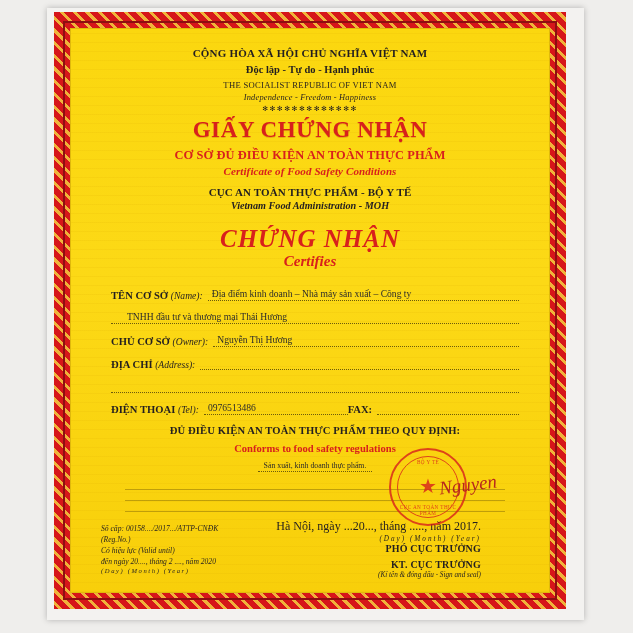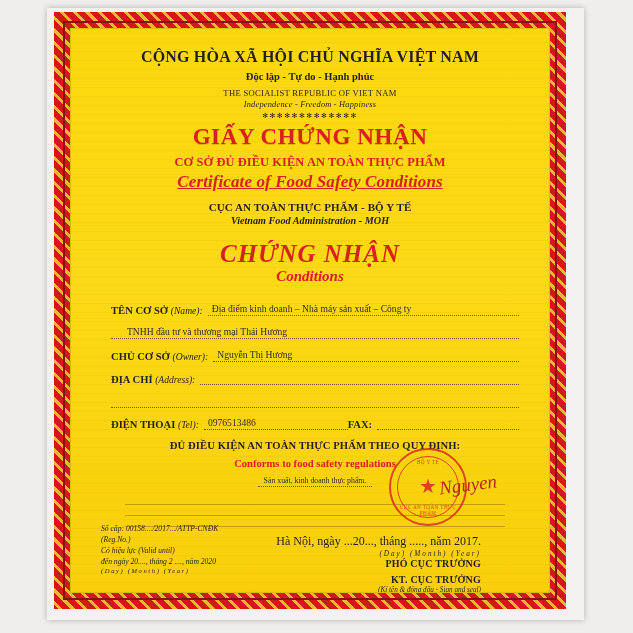--- a/index.html
+++ b/index.html
@@ -81,21 +81,21 @@
   .content {
     position: relative;
     z-index: 2;
     padding: 16px 26px 0 26px;
     text-align: center;
   }
 
   .l-b { 
     color: #231f20;
     font-weight: bold;
-    font-size: 16px;
+    font-size: 11px;
     letter-spacing: .2px;
     line-height: 1.5;
   }
   .l-b2 {
     color: #231f20;
     font-weight: bold;
     font-size: 10.5px;
     line-height: 1.6;
   }
   .l-small {
@@ -129,23 +129,22 @@
     color: #d8201c;
     font-weight: bold;
     font-size: 12.4px;
     letter-spacing: .1px;
     line-height: 1.45;
   }
   .sub-red-i {
     color: #d8201c;
     font-weight: bold;
     font-style: italic;
-    font-size: 17px;
+    font-size: 11px;
     letter-spacing: .1px;
-    text-decoration: underline;
   }
   .org {
     color: #231f20;
     font-weight: bold;
     font-size: 11px;
     margin-top: 9px;
     letter-spacing: .1px;
   }
   .org-i {
     color: #231f20;
@@ -382,21 +381,21 @@
         <div class="stars">✻✻✻✻✻✻✻✻✻✻✻✻✻</div>
 
         <div class="title-red">GIẤY CHỨNG NHẬN</div>
         <div class="sub-red">CƠ SỞ ĐỦ ĐIỀU KIỆN AN TOÀN THỰC PHẨM</div>
         <div class="sub-red-i">Certificate of Food Safety Conditions</div>
 
         <div class="org">CỤC AN TOÀN THỰC PHẨM - BỘ Y TẾ</div>
         <div class="org-i">Vietnam Food Administration - MOH</div>
 
         <div class="certifies">CHỨNG NHẬN</div>
-        <div class="certifies-i">Conditions</div>
+        <div class="certifies-i">Certifies</div>
 
         <div class="form">
 
           <div class="row">
             <span class="lab">
               <span>TÊN CƠ SỞ</span>
               <span class="it">(Name):</span>
             </span>
             <span class="dots">
               <span class="hand">Địa điểm kinh doanh – Nhà máy sản xuất – Công ty</span>

